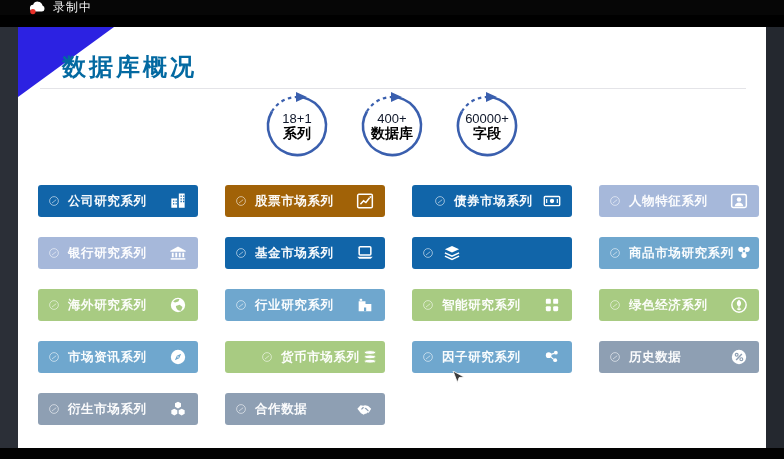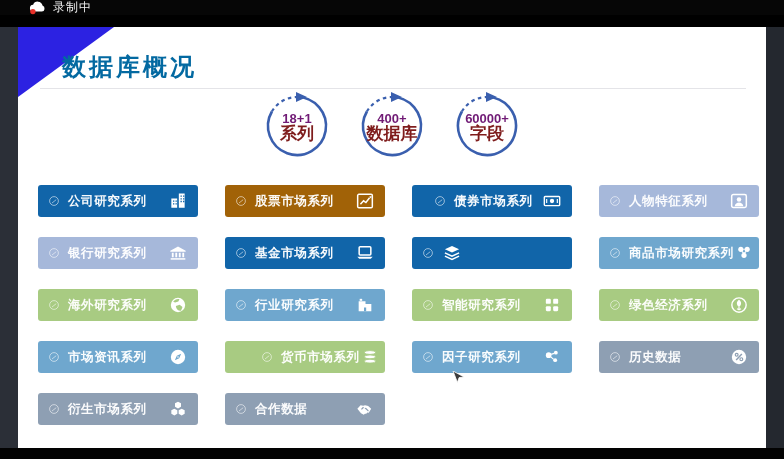--- a/index.html
+++ b/index.html
@@ -22,22 +22,22 @@
   .slide-title { position:absolute; left:44px; top:24px; font-size:24px; font-weight:bold;
     color:#0369a1; letter-spacing:3px; }
   .title-divider { position:absolute; left:22px; top:61px; width:706px; height:1px; background:#e4e4e8; }
 
   
   .stats { position:absolute; left:0; top:66px; width:748px; display:flex;
     justify-content:center; gap:29px; }
   .stat-circle { position:relative; width:66px; height:66px; display:flex; flex-direction:column;
     align-items:center; justify-content:center; }
   .stat-circle svg.ring { position:absolute; left:-2px; top:-4px; overflow:visible; }
-  .stat-line1 { font-size:13px; font-weight:bold; color:#701a75; line-height:15px; position:relative;text-align:right; }
-  .stat-line2 { font-size:17px; font-weight:bold; color:#7f1d1d; line-height:15px; position:relative; }
+  .stat-line1 { font-size:13px; font-weight:normal; color:#0f172a; line-height:15px; position:relative;text-align:right; }
+  .stat-line2 { font-size:14px; font-weight:bold; color:#000000; line-height:15px; position:relative; }
 
   
   .grid { position:absolute; left:20px; top:158px; display:grid;
     grid-template-columns:repeat(4,160px); column-gap:27px; row-gap:20px; }
   .db-btn { height:32px; border-radius:3px; display:flex; align-items:center;
     padding:0 10px; color:#fff; cursor:pointer; }
   .db-btn .bullet { width:12px; height:12px; margin-right:8px; flex:none; display:flex; }
   .db-btn .label { flex:1; font-size:12.5px; font-weight:600; letter-spacing:.6px;
     color:rgba(255,255,255,.96); white-space:nowrap; overflow:visible; }
   .db-btn .icon { width:20px; height:20px; flex:none; display:flex; }

